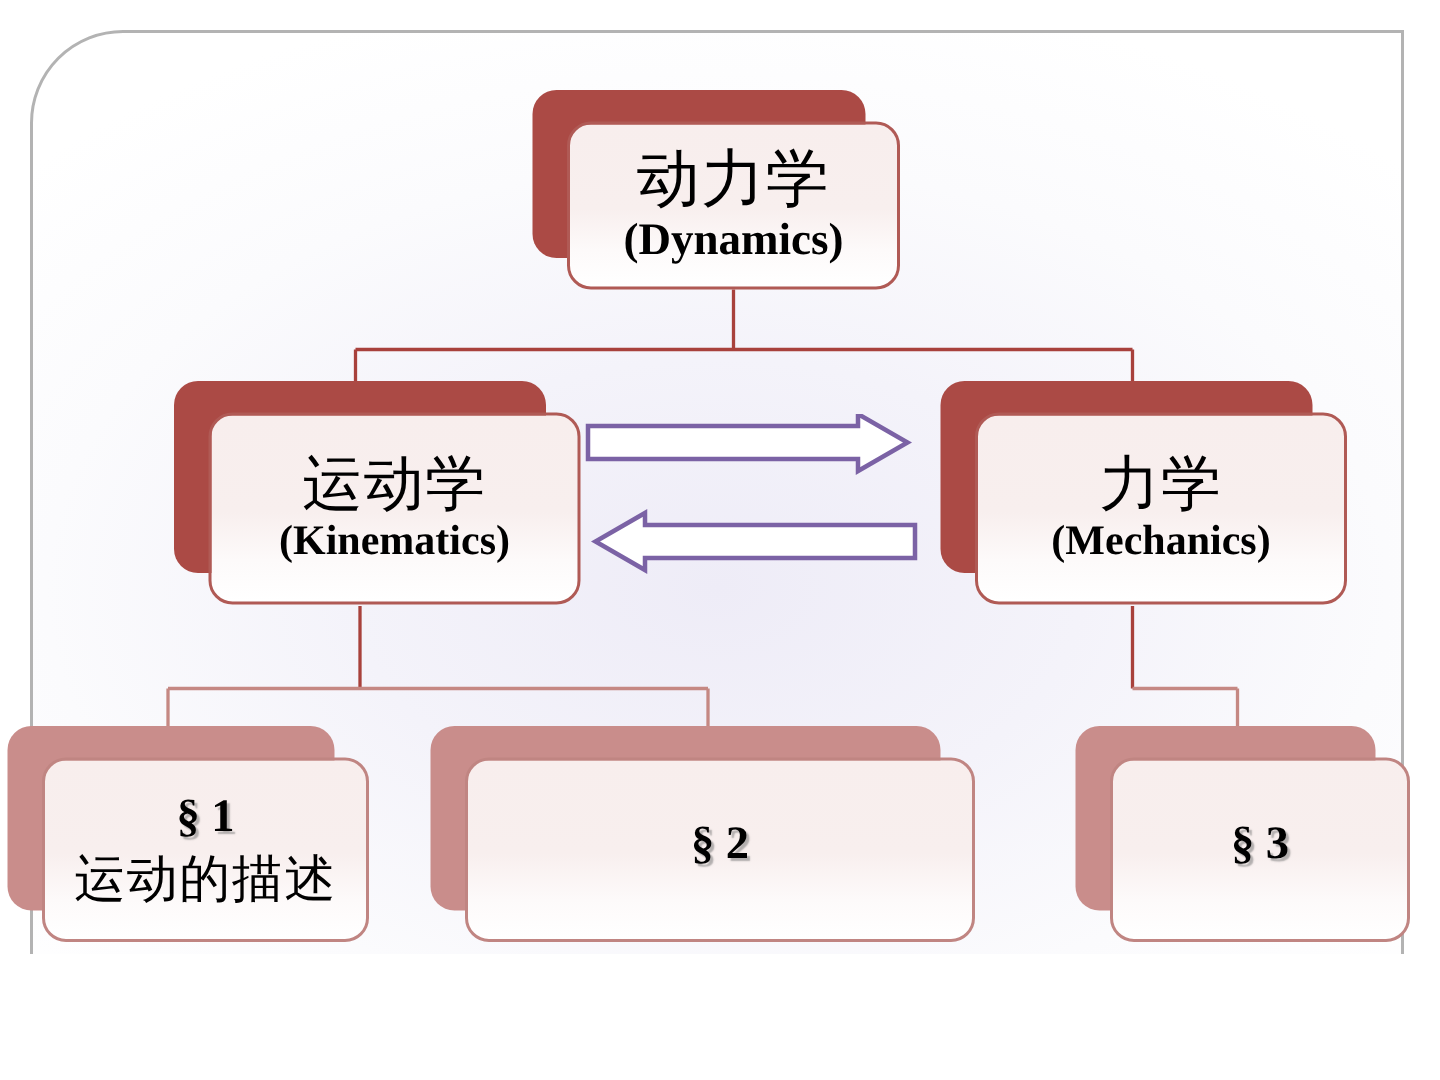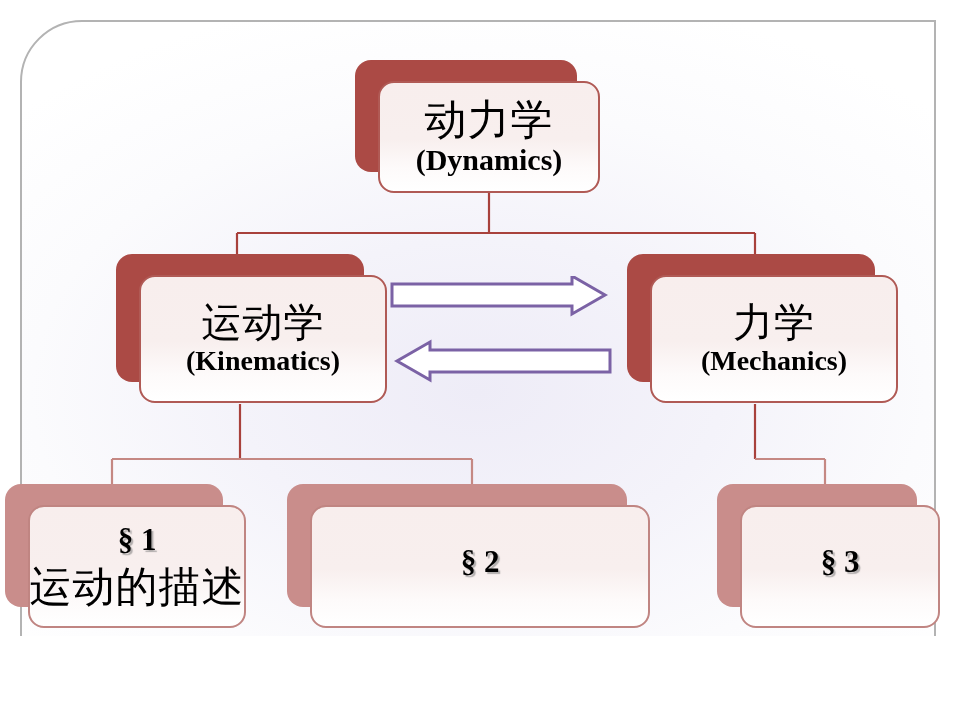--- a/index.html
+++ b/index.html
@@ -156,21 +156,21 @@
   #node-kinematics .en { font-size: 28px; }
 
   #node-mechanics  { left: 627px; top: 254px; width: 248px; height: 128px; }
   #node-mechanics  .cn { font-size: 40px; margin-bottom: 2px; }
   #node-mechanics  .en { font-size: 28px; }
 
   #node-sec1 { left: 5px;   top: 484px; width: 218px; height: 123px; }
   #node-sec2 { left: 287px; top: 484px; width: 340px; height: 123px; }
   #node-sec3 { left: 717px; top: 484px; width: 200px; height: 123px; }
   .node.light .sec { font-size: 31px; margin-bottom: 8px; }
-  .node.light .cn  { font-size: 42px; text-align: center; }
+  .node.light .cn  { font-size: 34px; text-align: center; }
 
   
   .arrows {
     position: absolute;
     left: 390px; top: 276px;
     width: 222px; height: 108px;
   }
 </style>
 </head>
 <body>

